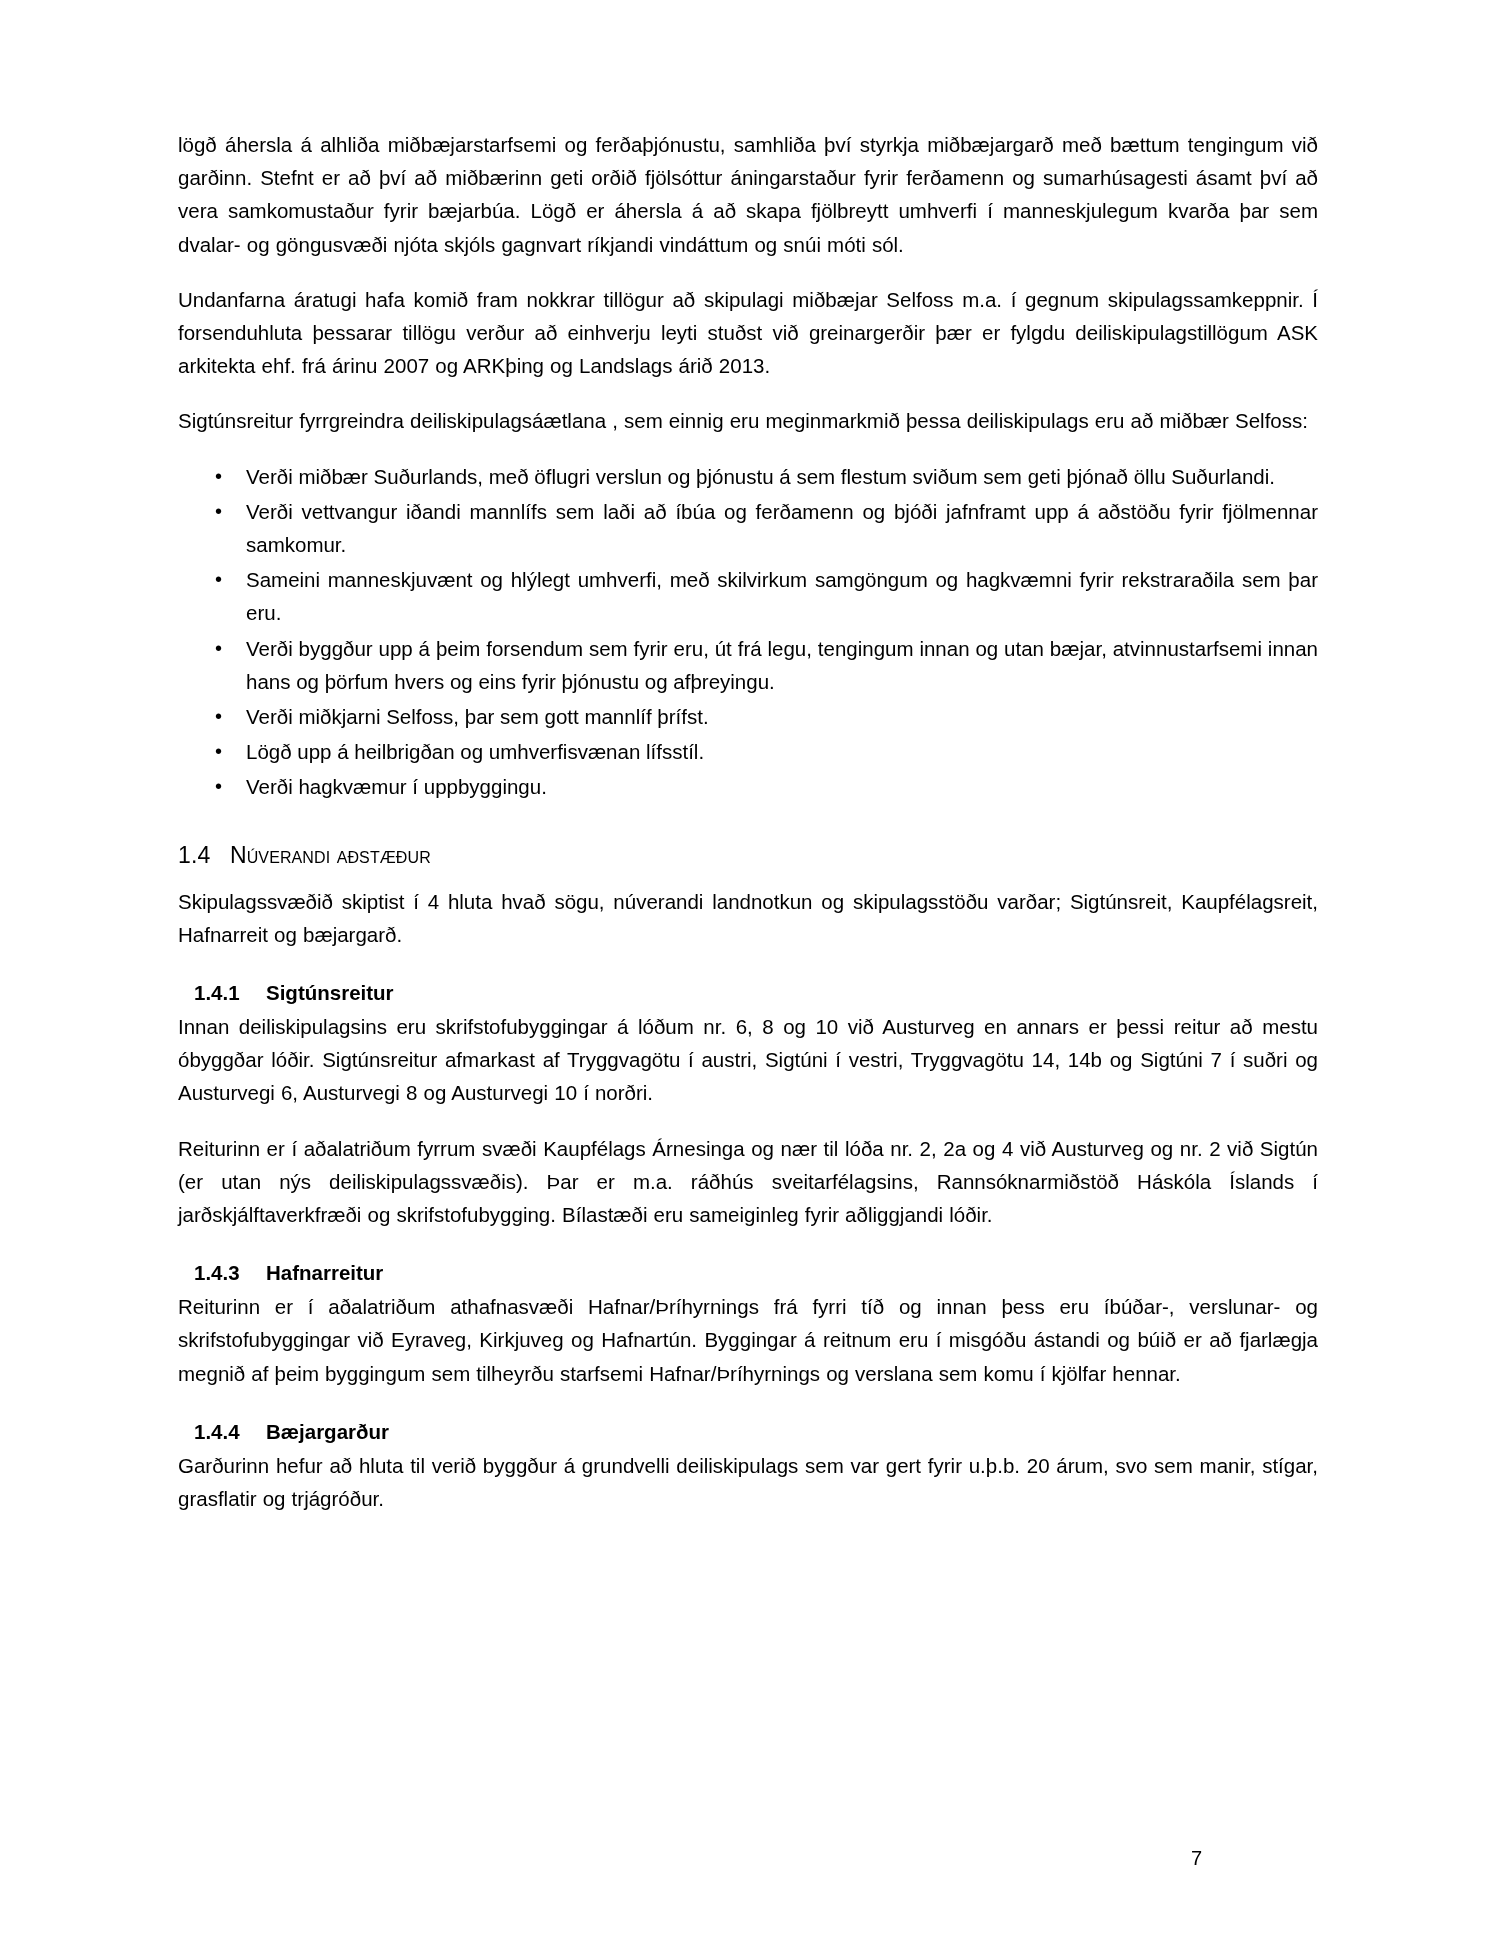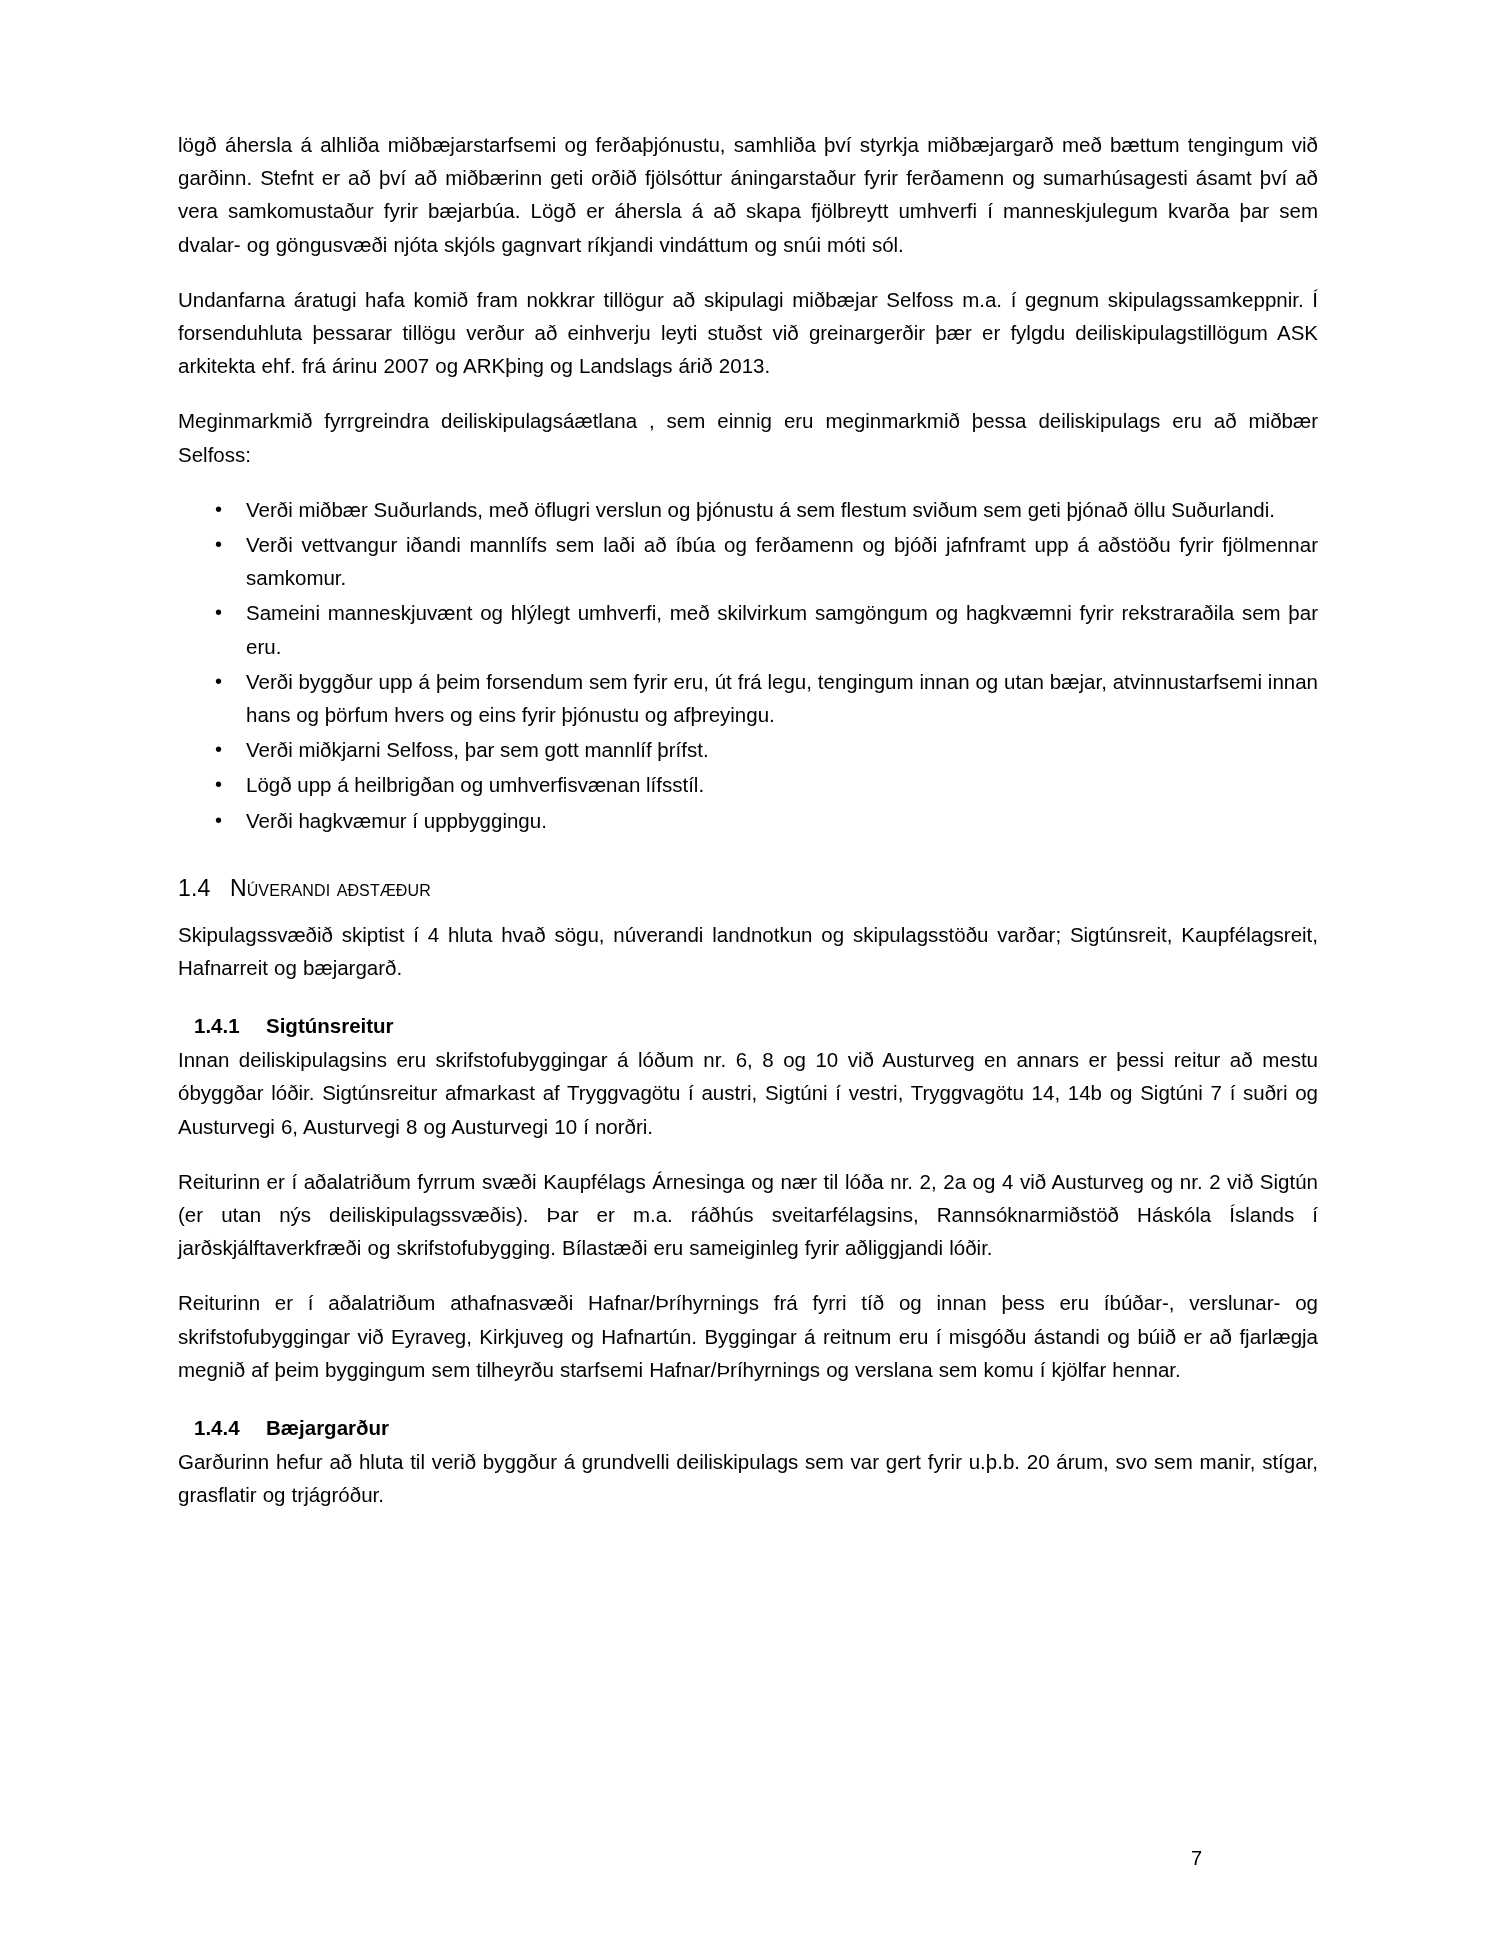--- a/index.html
+++ b/index.html
@@ -90,21 +90,21 @@
   }
 </style>
 </head>
 <body>
 
 <div class="page">
   <div class="content">
 
     <p class="body-par first-par">lögð áhersla á alhliða miðbæjarstarfsemi og ferðaþjónustu, samhliða því styrkja miðbæjargarð með bættum tengingum við garðinn. Stefnt er að því að miðbærinn geti orðið fjölsóttur áningarstaður fyrir ferðamenn og sumarhúsagesti ásamt því að vera samkomustaður fyrir bæjarbúa. Lögð er áhersla á að skapa fjölbreytt umhverfi í manneskjulegum kvarða þar sem dvalar- og göngusvæði njóta skjóls gagnvart ríkjandi vindáttum og snúi móti sól.</p>
     <p class="body-par">Undanfarna áratugi hafa komið fram nokkrar tillögur að skipulagi miðbæjar Selfoss m.a. í gegnum skipulagssamkeppnir. Í forsenduhluta þessarar tillögu verður að einhverju leyti stuðst við greinargerðir þær er fylgdu deiliskipulagstillögum ASK arkitekta ehf. frá árinu 2007 og ARKþing og Landslags árið 2013.</p>
-    <p class="body-par">Meginmarkmið fyrrgreindra deiliskipulagsáætlana , sem einnig eru meginmarkmið þessa deiliskipulags eru að miðbær Selfoss:</p>
+    <p class="body-par">Sigtúnsreitur fyrrgreindra deiliskipulagsáætlana , sem einnig eru meginmarkmið þessa deiliskipulags eru að miðbær Selfoss:</p>
 
     <ul class="bullets">
       <li>Verði miðbær Suðurlands, með öflugri verslun og þjónustu á sem flestum sviðum sem geti þjónað öllu Suðurlandi.</li>
       <li>Verði vettvangur iðandi mannlífs sem laði að íbúa og ferðamenn og bjóði jafnframt upp á aðstöðu fyrir fjölmennar samkomur.</li>
       <li>Sameini manneskjuvænt og hlýlegt umhverfi, með skilvirkum samgöngum og hagkvæmni fyrir rekstraraðila sem þar eru.</li>
       <li>Verði byggður upp á þeim forsendum sem fyrir eru, út frá legu, tengingum innan og utan bæjar, atvinnustarfsemi innan hans og þörfum hvers og eins fyrir þjónustu og afþreyingu.</li>
       <li>Verði miðkjarni Selfoss, þar sem gott mannlíf þrífst.</li>
       <li>Lögð upp á heilbrigðan og umhverfisvænan lífsstíl.</li>
       <li>Verði hagkvæmur í uppbyggingu.</li>
     </ul>
@@ -114,20 +114,23 @@
     </h2>
     <p class="body-par">Skipulagssvæðið skiptist í 4 hluta hvað sögu, núverandi landnotkun og skipulagsstöðu varðar; Sigtúnsreit, Kaupfélagsreit, Hafnarreit og bæjargarð.</p>
 
     <h3 class="heading-sub">
       <span class="num">1.4.1</span><span>Sigtúnsreitur</span>
     </h3>
     <p class="body-par">Innan deiliskipulagsins eru skrifstofubyggingar á lóðum nr. 6, 8 og 10 við Austurveg en annars er þessi reitur að mestu óbyggðar lóðir. Sigtúnsreitur afmarkast af Tryggvagötu í austri, Sigtúni í vestri, Tryggvagötu 14, 14b og Sigtúni 7 í suðri og Austurvegi 6, Austurvegi 8 og Austurvegi 10 í norðri.</p>
 
     <p class="body-par">Reiturinn er í aðalatriðum fyrrum svæði Kaupfélags Árnesinga og nær til lóða nr. 2, 2a og 4 við Austurveg og nr. 2 við Sigtún (er utan nýs deiliskipulagssvæðis). Þar er m.a. ráðhús sveitarfélagsins, Rannsóknarmiðstöð Háskóla Íslands í jarðskjálftaverkfræði og skrifstofubygging. Bílastæði eru sameiginleg fyrir aðliggjandi lóðir.</p>
 
+    <h3 class="heading-sub">
+      <span class="num">1.4.3</span><span>Hafnarreitur</span>
+    </h3>
     <p class="body-par">Reiturinn er í aðalatriðum athafnasvæði Hafnar/Þríhyrnings frá fyrri tíð og innan þess eru íbúðar-, verslunar- og skrifstofubyggingar við Eyraveg, Kirkjuveg og Hafnartún. Byggingar á reitnum eru í misgóðu ástandi og búið er að fjarlægja megnið af þeim byggingum sem tilheyrðu starfsemi Hafnar/Þríhyrnings og verslana sem komu í kjölfar hennar.</p>
 
     <h3 class="heading-sub">
       <span class="num">1.4.4</span><span>Bæjargarður</span>
     </h3>
     <p class="body-par">Garðurinn hefur að hluta til verið byggður á grundvelli deiliskipulags sem var gert fyrir u.þ.b. 20 árum, svo sem manir, stígar, grasflatir og trjágróður.</p>
 
   </div>
 
   <div class="page-number">7</div>

